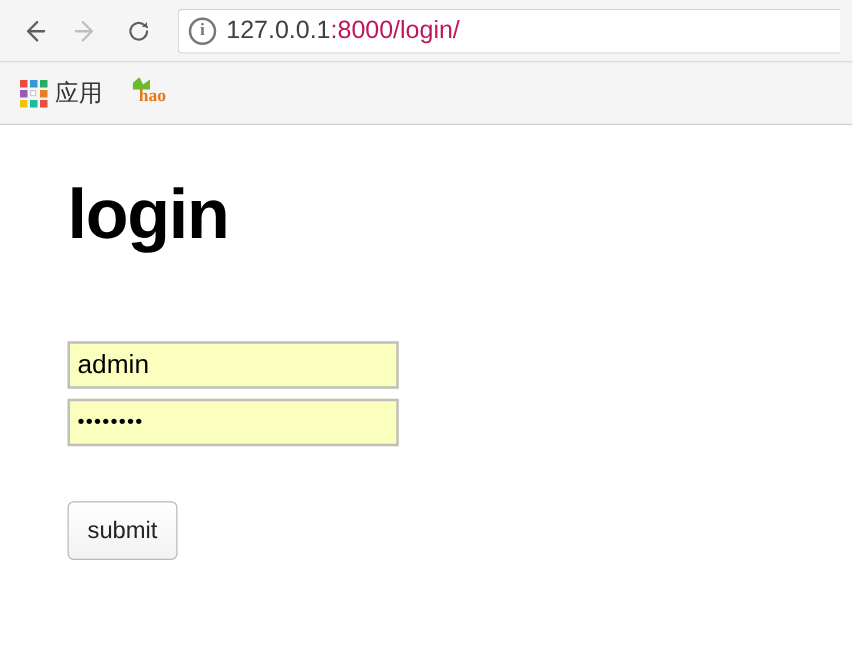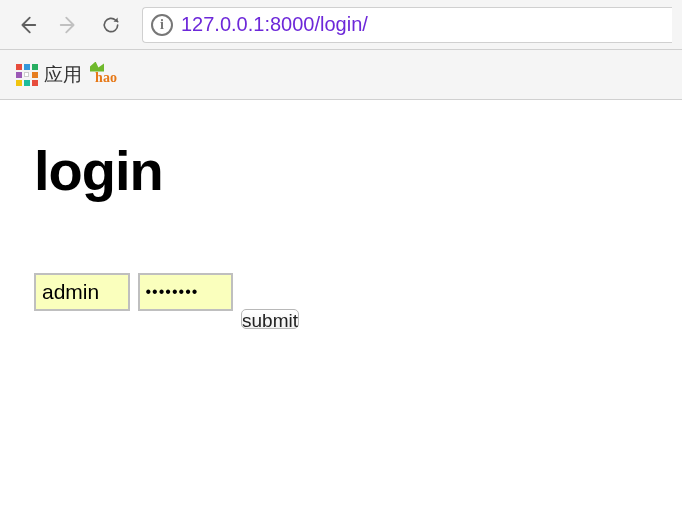--- a/index.html
+++ b/index.html
@@ -66,33 +66,33 @@
       display: flex;
       align-items: center;
       justify-content: center;
       color: #777;
       font-size: 14px;
       font-weight: bold;
       margin-right: 8px;
       font-family: Georgia, serif;
     }
     .url-host {
-      color: #6d28d9;
+      color: #404040;
     }
     .url-path {
-      color: #6d28d9;
+      color: #be185d;
     }
     .bookmarks-bar {
       background: #f5f5f5;
       border-bottom: 1px solid #d0d0d0;
       height: 50px;
       display: flex;
       align-items: center;
       padding: 0 16px;
-      gap: 6px;
+      gap: 22px;
       font-size: 19px;
       color: #333;
     }
     .bookmark-item {
       display: flex;
       align-items: center;
       gap: 6px;
       white-space: nowrap;
     }
     .apps-icon {
@@ -142,53 +142,54 @@
       position: absolute;
       top: -4px;
       left: 0;
       width: 11px;
       height: 5px;
       background: #9a9a98;
       border-radius: 2px 2px 0 0;
     }
     .page-content {
       padding: 14px 34px;
+      margin-left: 20px;
     }
     .page-content h1 {
       font-size: 56px;
       font-weight: 700;
       color: #000;
       margin-top: 24px;
       margin-bottom: 70px;
       letter-spacing: -1px;
     }
     .login-form {
       display: flex;
-      flex-direction: row;
+      flex-direction: column;
       gap: 8px;
       width: 265px;
     }
     .login-form input[type="text"],
     .login-form input[type="password"] {
       background: #faffbd;
       border: 2px solid #bfbfbf;
       padding: 4px 6px;
       font-size: 21px;
       font-family: inherit;
       height: 38px;
       width: 100%;
     }
     .login-form input[type="password"] {
       letter-spacing: 1px;
       font-size: 16px;
     }
     .submit-btn {
       margin-top: 36px;
       width: 88px;
-      height: 20px;
+      height: 47px;
       background: linear-gradient(#ffffff, #f2f2f2);
       border: 1px solid #b8b8b8;
       border-radius: 5px;
       font-size: 19px;
       font-family: inherit;
       color: #222;
       text-align: center;
       cursor: pointer;
     }
   </style>

